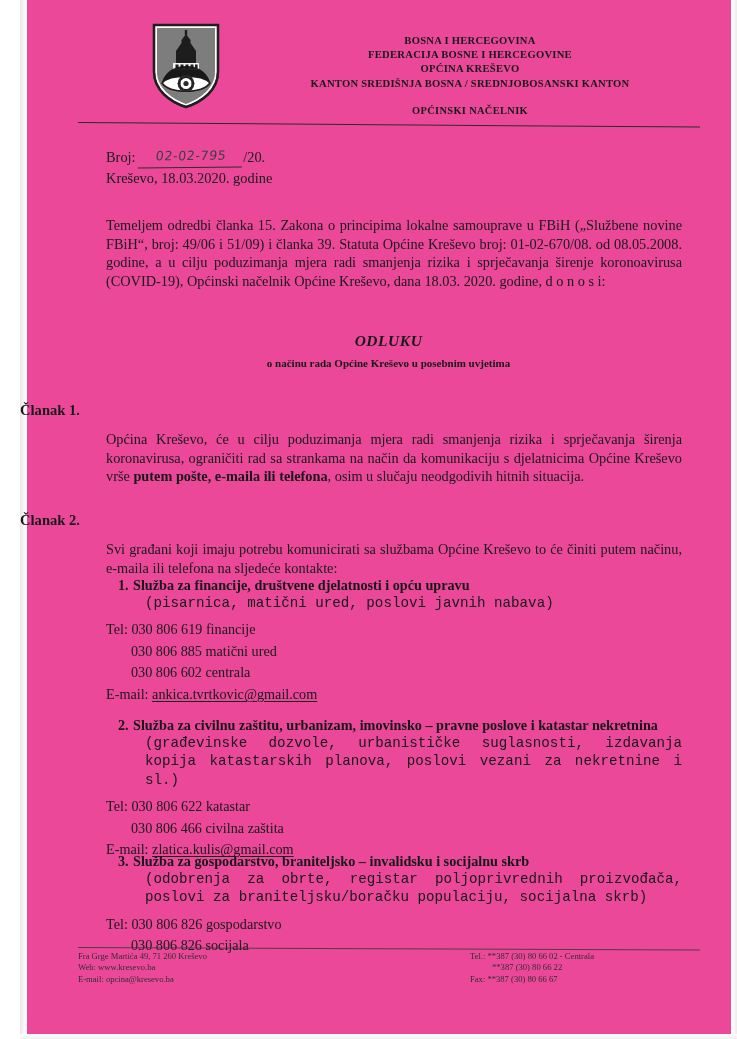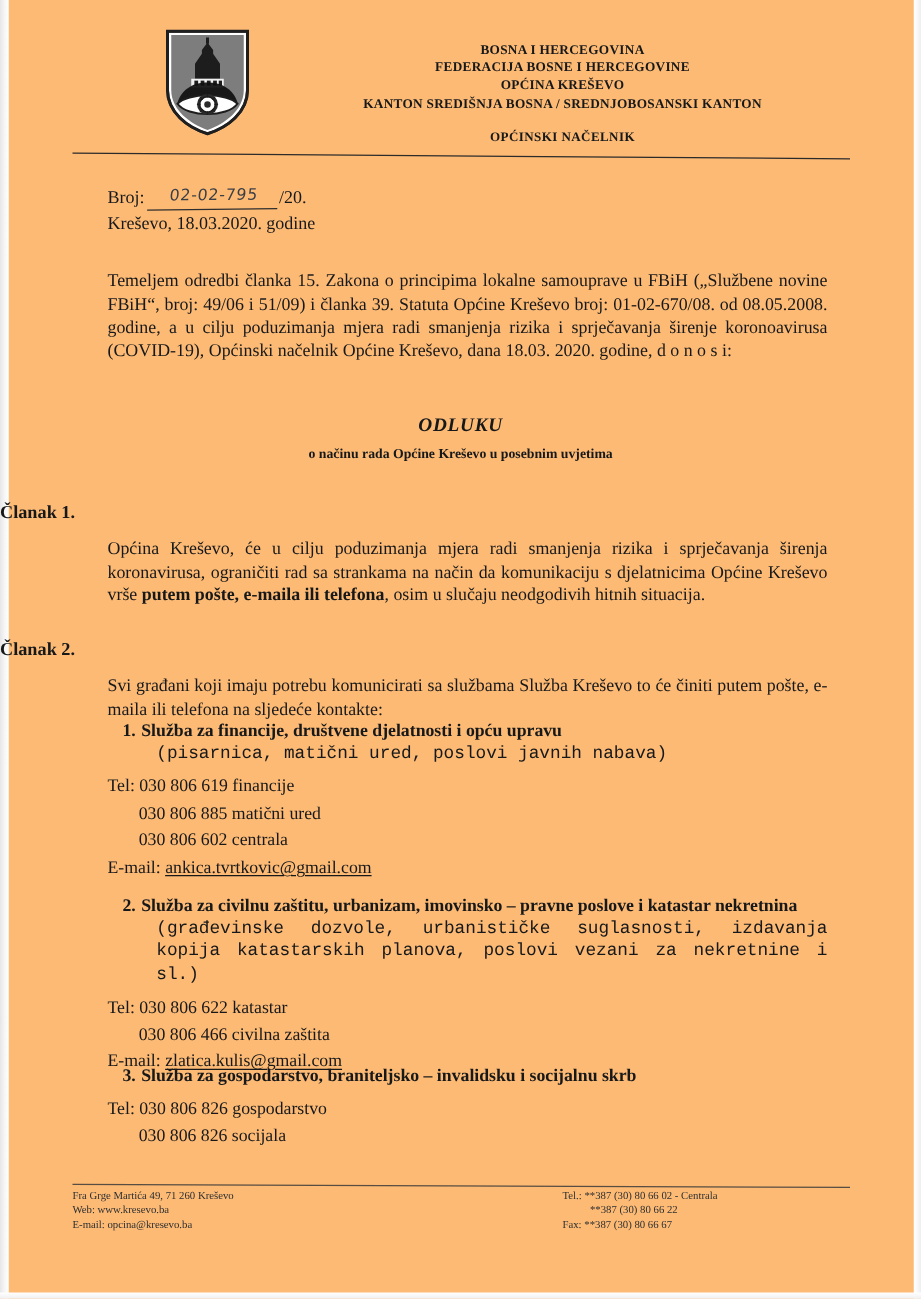--- a/index.html
+++ b/index.html
@@ -15,22 +15,23 @@
     position: relative;
     font-family: "Liberation Serif", "DejaVu Serif", serif;
     color: #16181a;
     -webkit-font-smoothing: antialiased;
   }
 
   
   .scan-page {
     position: absolute;
     inset: 0;
-    background: #fdba74;
+    background: #ec4899;
     box-sizing: border-box;
+    margin-left: 20px;
   }
   .scan-edge-left {
     position: absolute;
     top: 0; left: 0;
     width: 7px; height: 100%;
     background: linear-gradient(to right, #e6e6e6 0%, #f4f4f4 45%, #ffffff 100%);
   }
   .scan-edge-right {
     position: absolute;
     top: 0; right: 0;
@@ -352,21 +353,21 @@
 
     <div class="doc-title">
       <div class="t1">ODLUKU</div>
       <div class="t2">o načinu rada Općine Kreševo u posebnim uvjetima</div>
     </div>
 
     <div class="art-head art1-head">Članak 1.</div>
     <div class="para p-art1"><span>Općina Kreševo, će u cilju poduzimanja mjera radi smanjenja rizika i sprječavanja širenja koronavirusa, ograničiti rad sa strankama na način da komunikaciju s djelatnicima Općine Kreševo vrše </span><strong>putem pošte, e-maila ili telefona</strong><span>, osim u slučaju neodgodivih hitnih situacija.</span></div>
 
     <div class="art-head art2-head">Članak 2.</div>
-    <div class="para p-art2">Svi građani koji imaju potrebu komunicirati sa službama Služba Kreševo to će činiti putem pošte, e-maila ili telefona na sljedeće kontakte:</div>
+    <div class="para p-art2">Svi građani koji imaju potrebu komunicirati sa službama Općine Kreševo to će činiti putem načinu, e-maila ili telefona na sljedeće kontakte:</div>
 
     <div class="service svc1">
       <div class="svc-head">
         <span class="svc-num">1.</span>
         <span class="svc-title">Služba za financije, društvene djelatnosti i opću upravu</span>
       </div>
       <div class="svc-sub">(pisarnica, matični ured, poslovi javnih nabava)</div>
       <div class="svc-contacts">
         <div class="c-row">Tel: 030 806 619 financije</div>
         <div class="c-row indent">030 806 885 matični ured</div>
@@ -386,20 +387,21 @@
         <div class="c-row indent">030 806 466 civilna zaštita</div>
         <div class="c-row"><span>E-mail:</span> <span class="email-link">zlatica.kulis@gmail.com</span></div>
       </div>
     </div>
 
     <div class="service svc3">
       <div class="svc-head">
         <span class="svc-num">3.</span>
         <span class="svc-title">Služba za gospodarstvo, braniteljsko – invalidsku i socijalnu skrb</span>
       </div>
+      <div class="svc-sub">(odobrenja za obrte, registar poljoprivrednih proizvođača, poslovi za braniteljsku/boračku populaciju, socijalna skrb)</div>
       <div class="svc-contacts">
         <div class="c-row">Tel: 030 806 826 gospodarstvo</div>
         <div class="c-row indent">030 806 826 socijala</div>
       </div>
     </div>
 
     <div class="footer-rule"></div>
     <div class="footer">
       <div class="footer-left">
         <span class="fl-row">Fra Grge Martića 49, 71 260 Kreševo</span>

